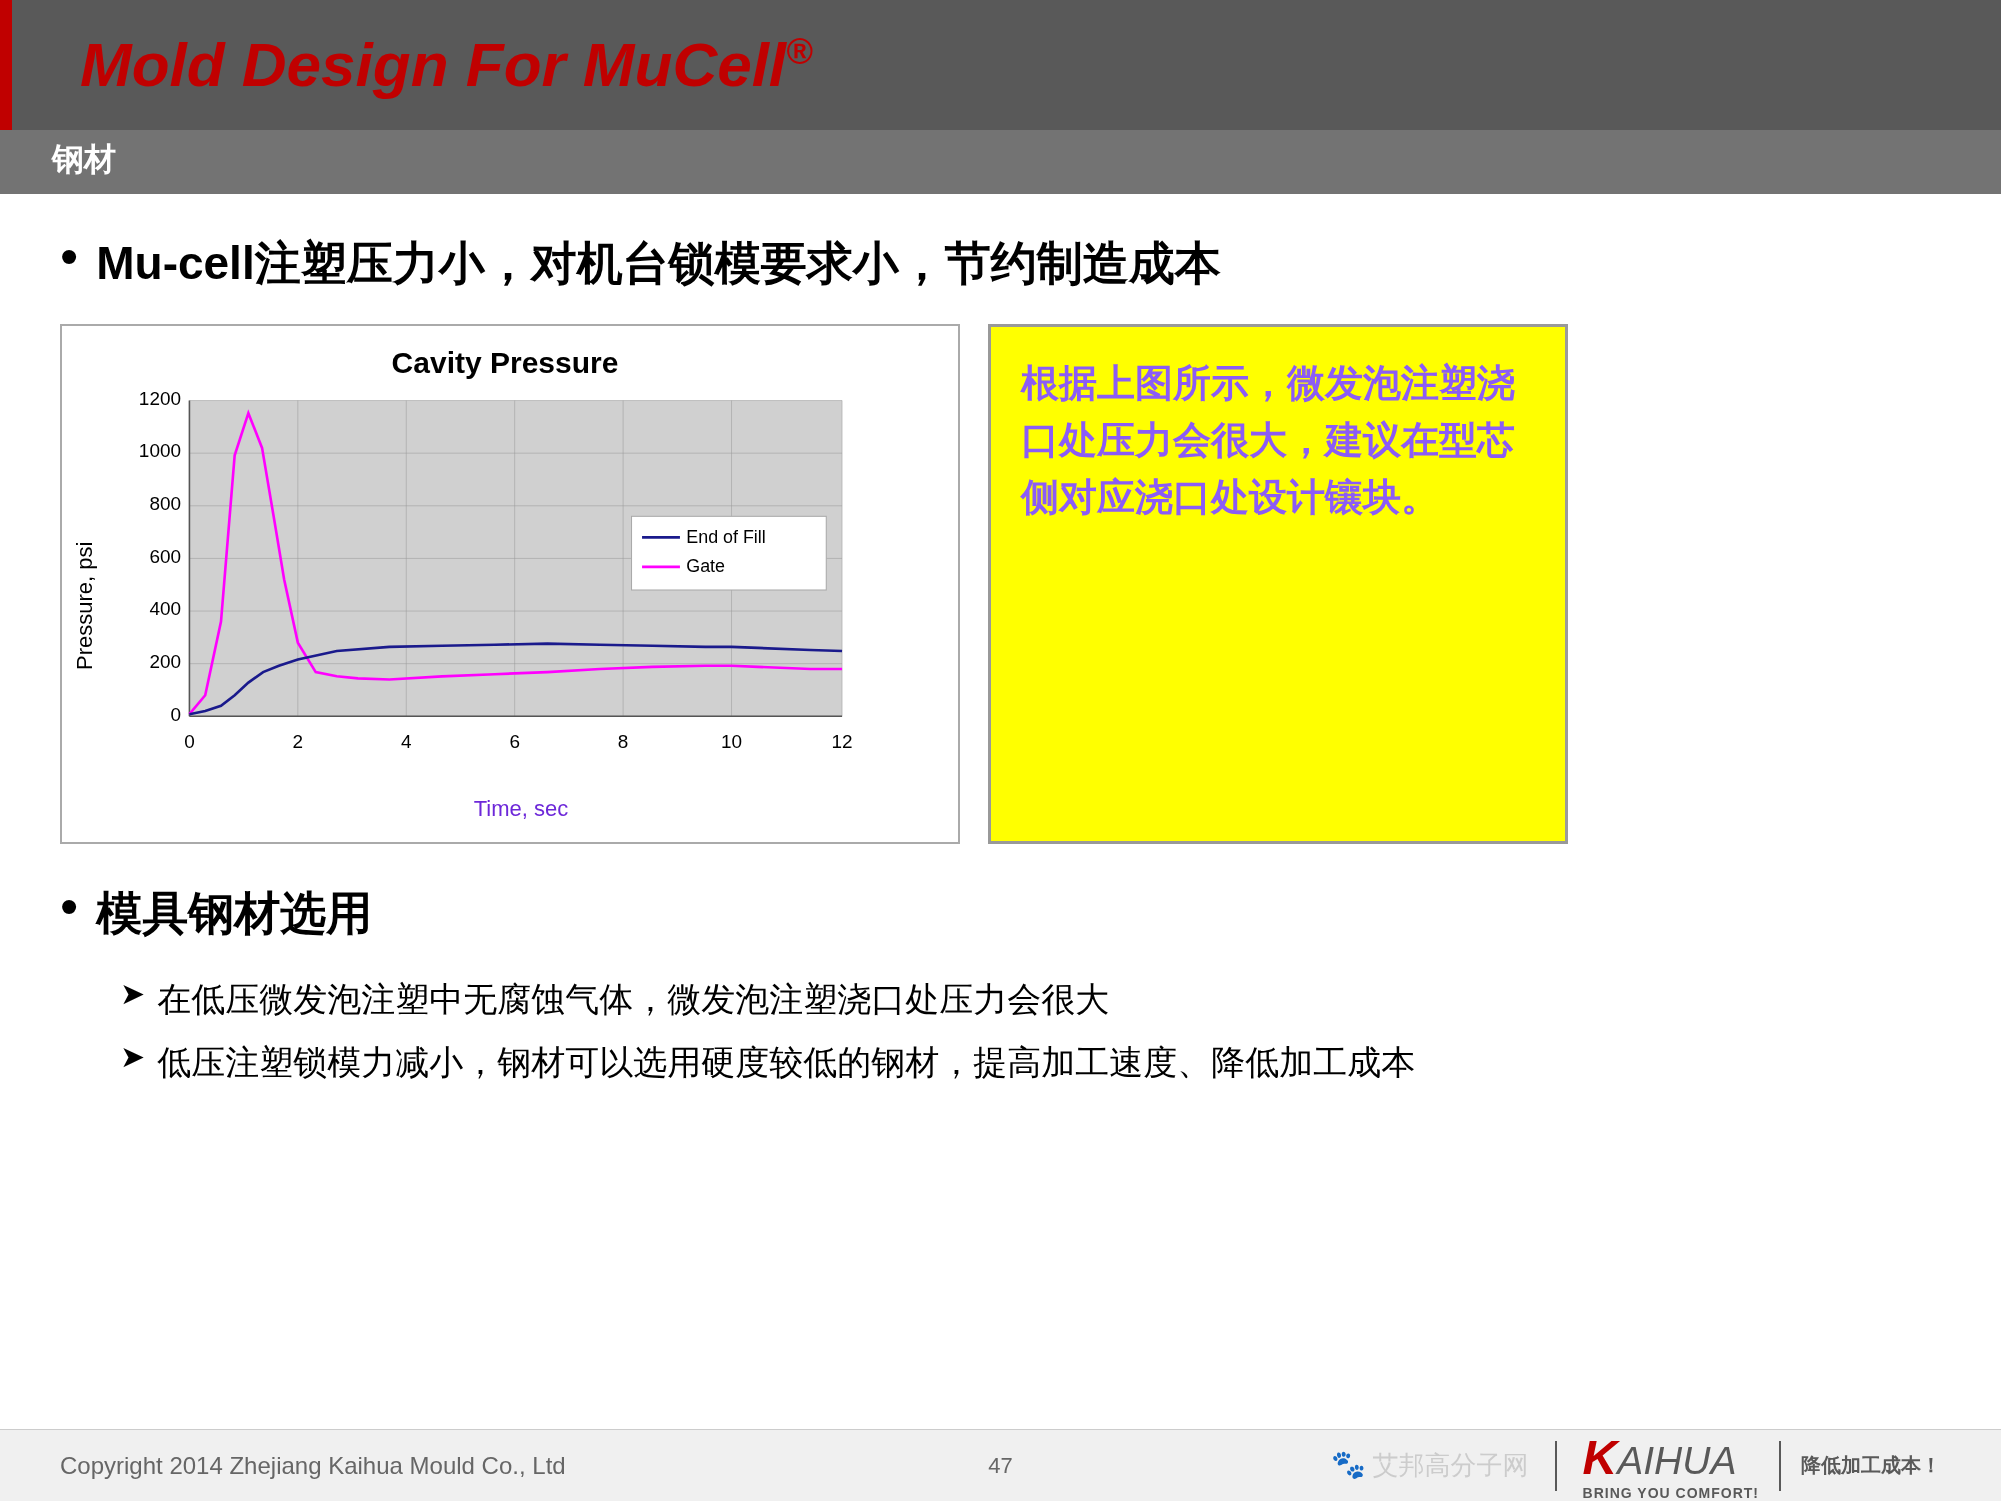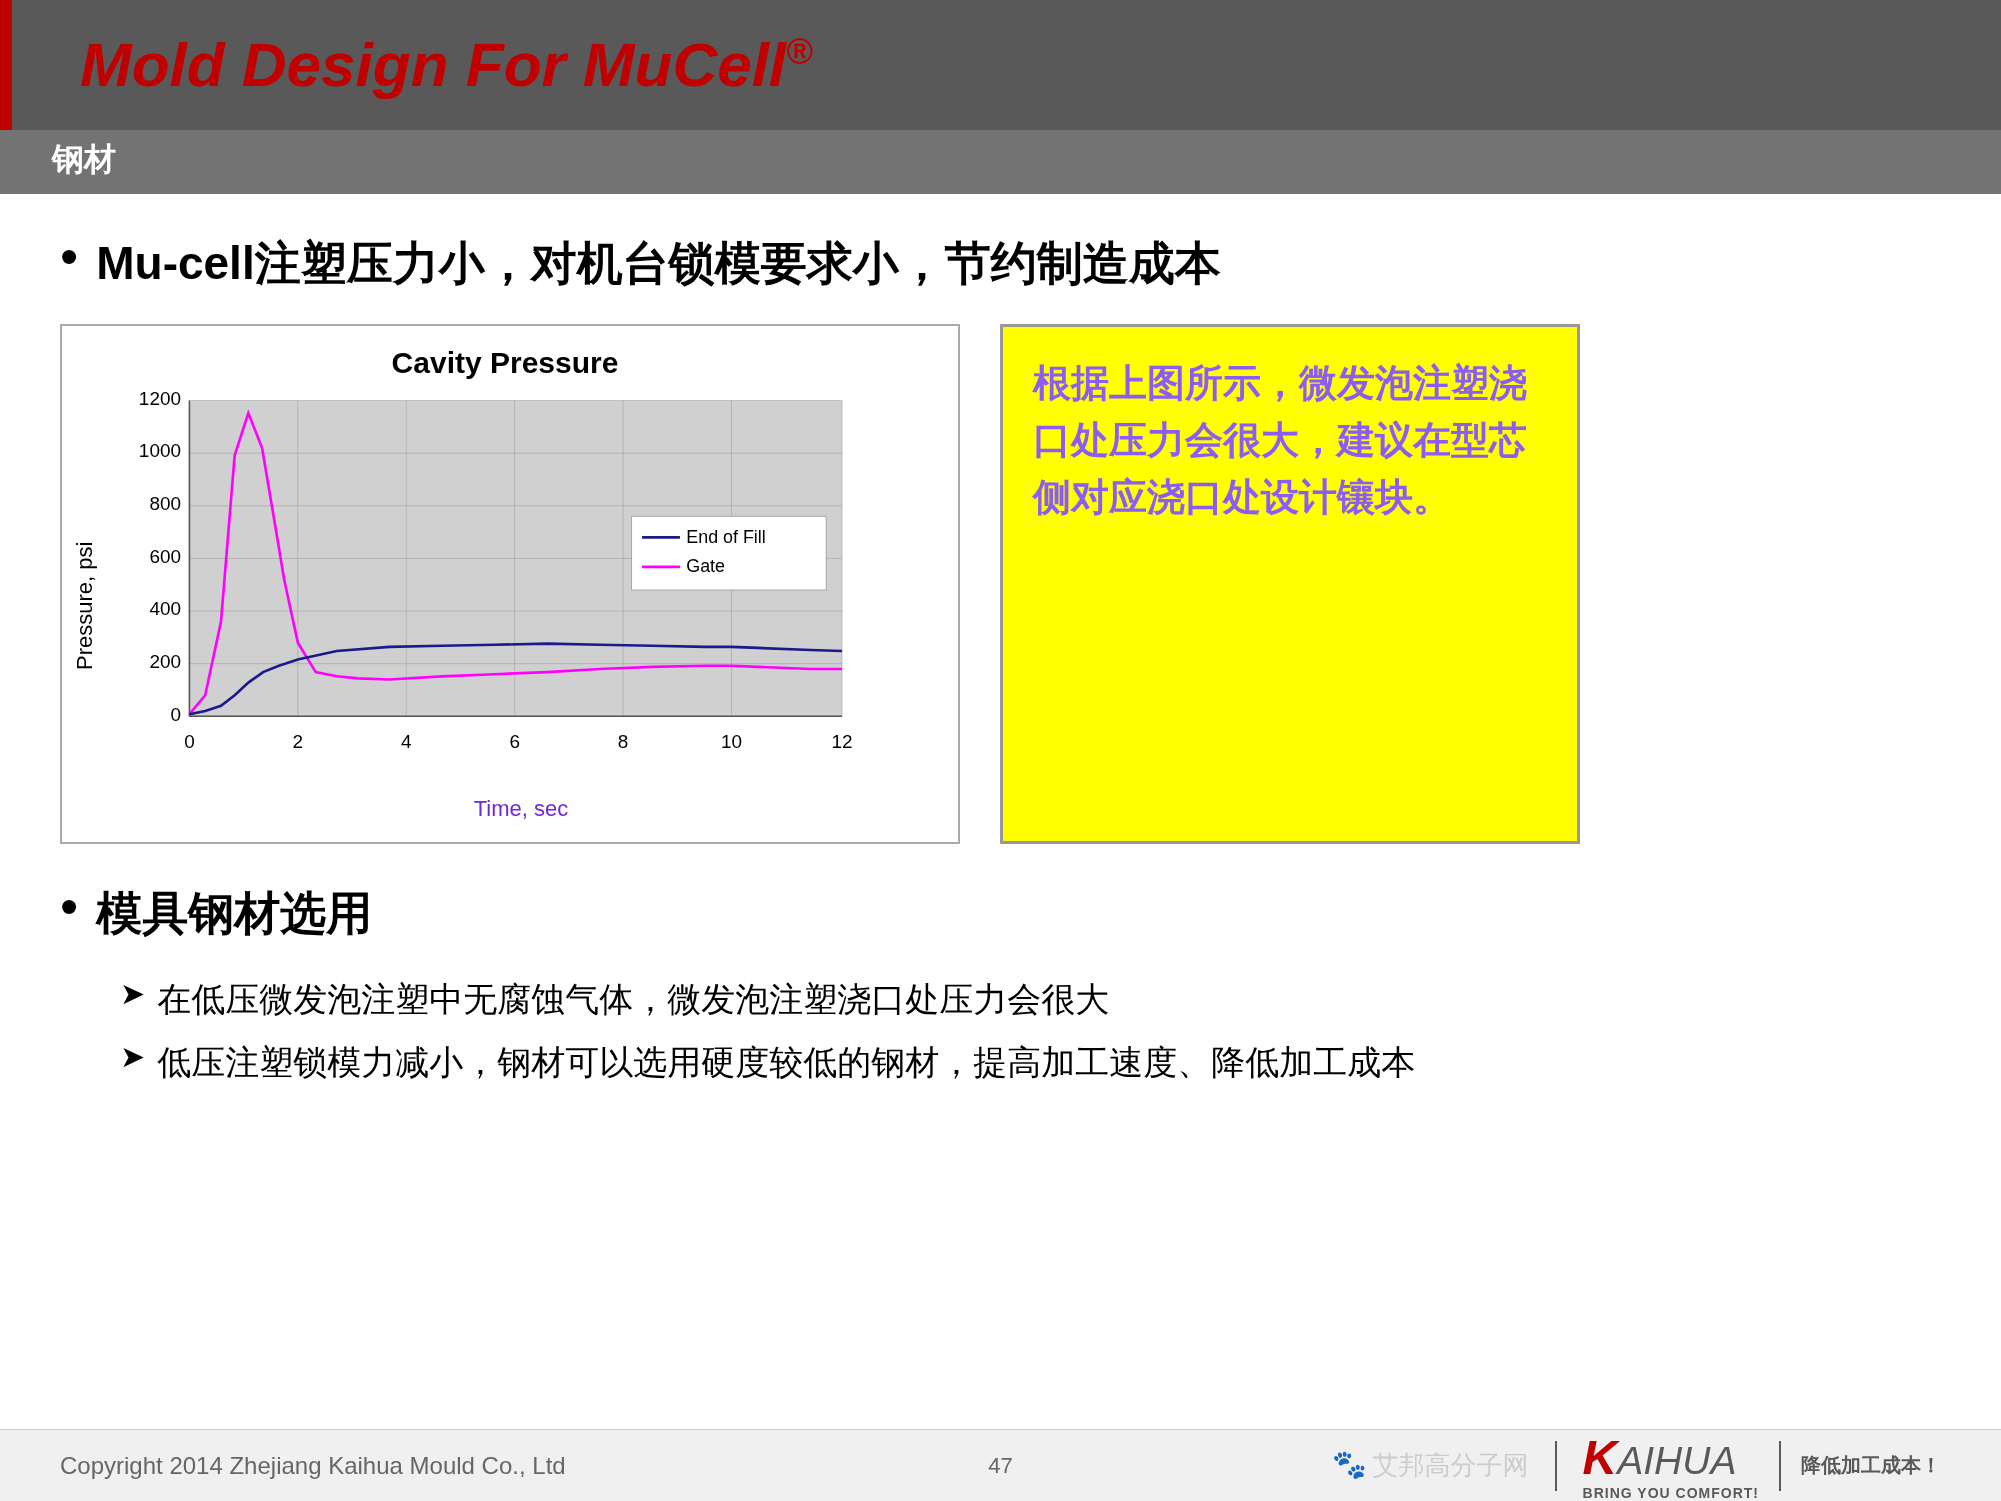--- a/index.html
+++ b/index.html
@@ -70,21 +70,21 @@
     .bullet-text-large {
       font-size: 46px;
       font-weight: bold;
       color: #000;
       line-height: 1.3;
     }
 
     
     .content-row {
       display: flex;
-      gap: 40px;
+      gap: 28px;
       margin-bottom: 40px;
       margin-left: 0;
     }
 
     
     .chart-box {
       border: 2px solid #aaa;
       background: #fff;
       width: 900px;
       padding: 20px 20px 20px 10px;
@@ -189,21 +189,20 @@
     .footer-logo-area {
       flex: 1;
       display: flex;
       align-items: center;
       justify-content: flex-end;
       gap: 16px;
     }
     .footer-watermark {
       font-size: 22px;
       color: #bbb;
-      font-family: Liberation Serif, serif;
     }
     .kaihua-logo {
       display: flex;
       align-items: center;
       gap: 6px;
     }
     .logo-divider {
       width: 2px;
       height: 50px;
       background: #595959;

